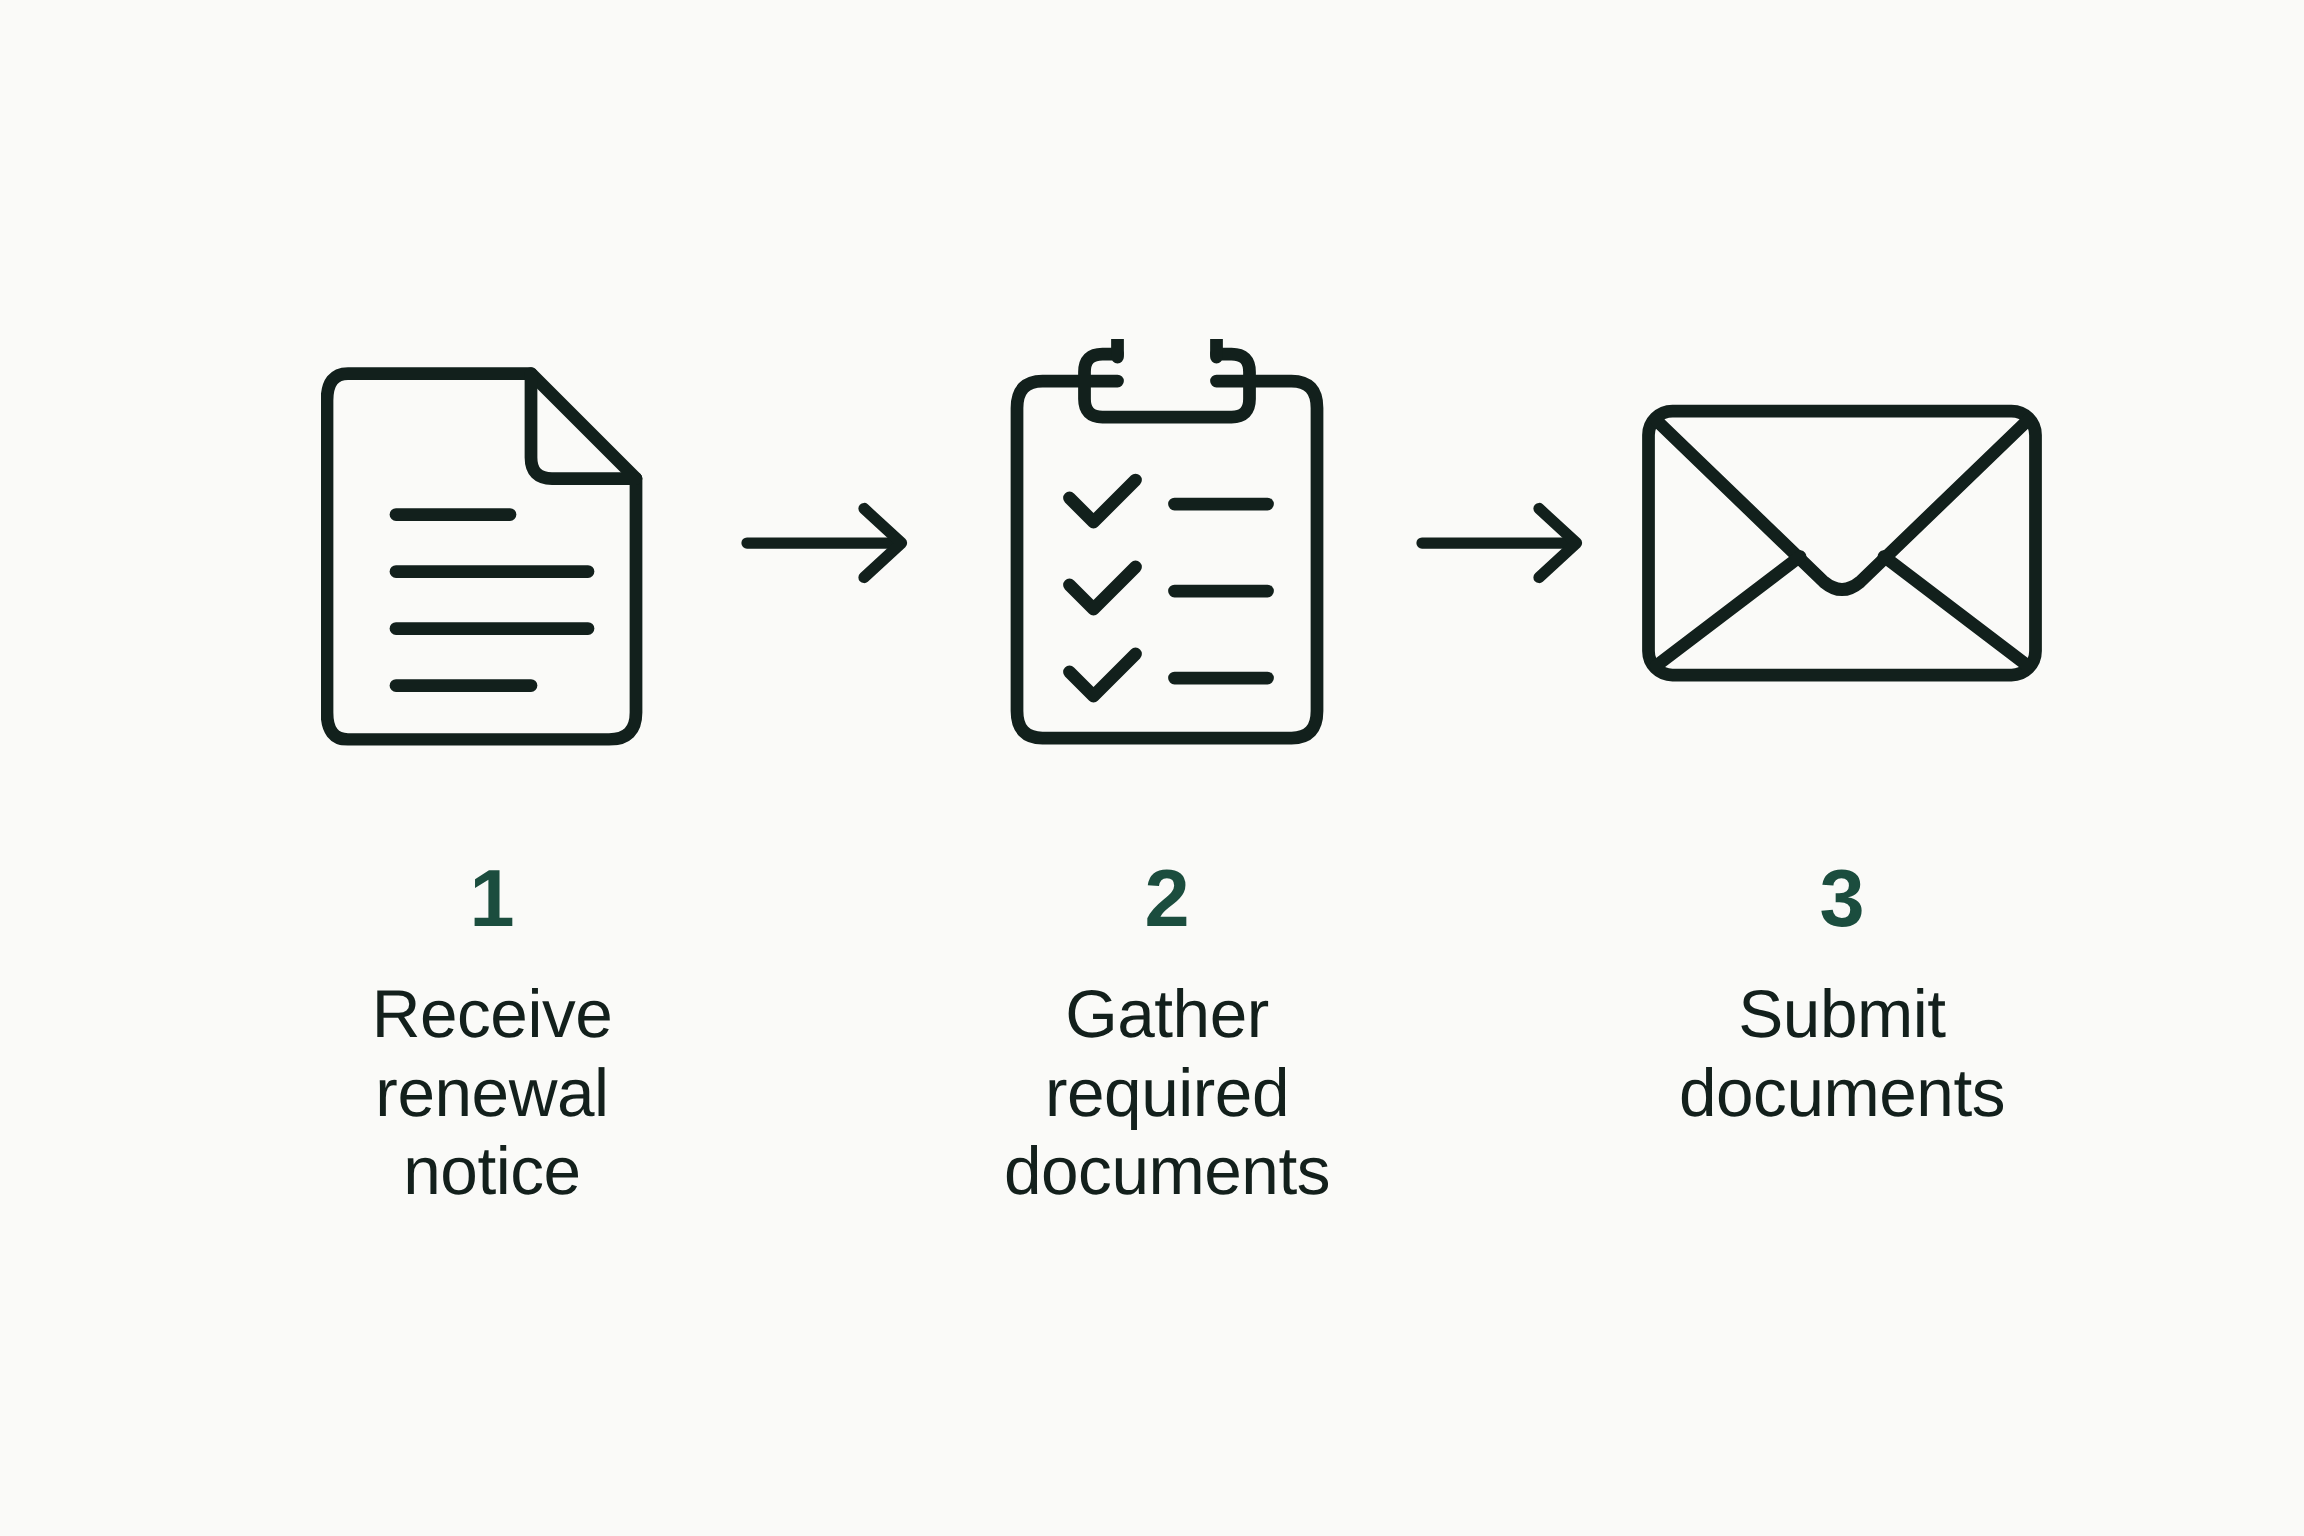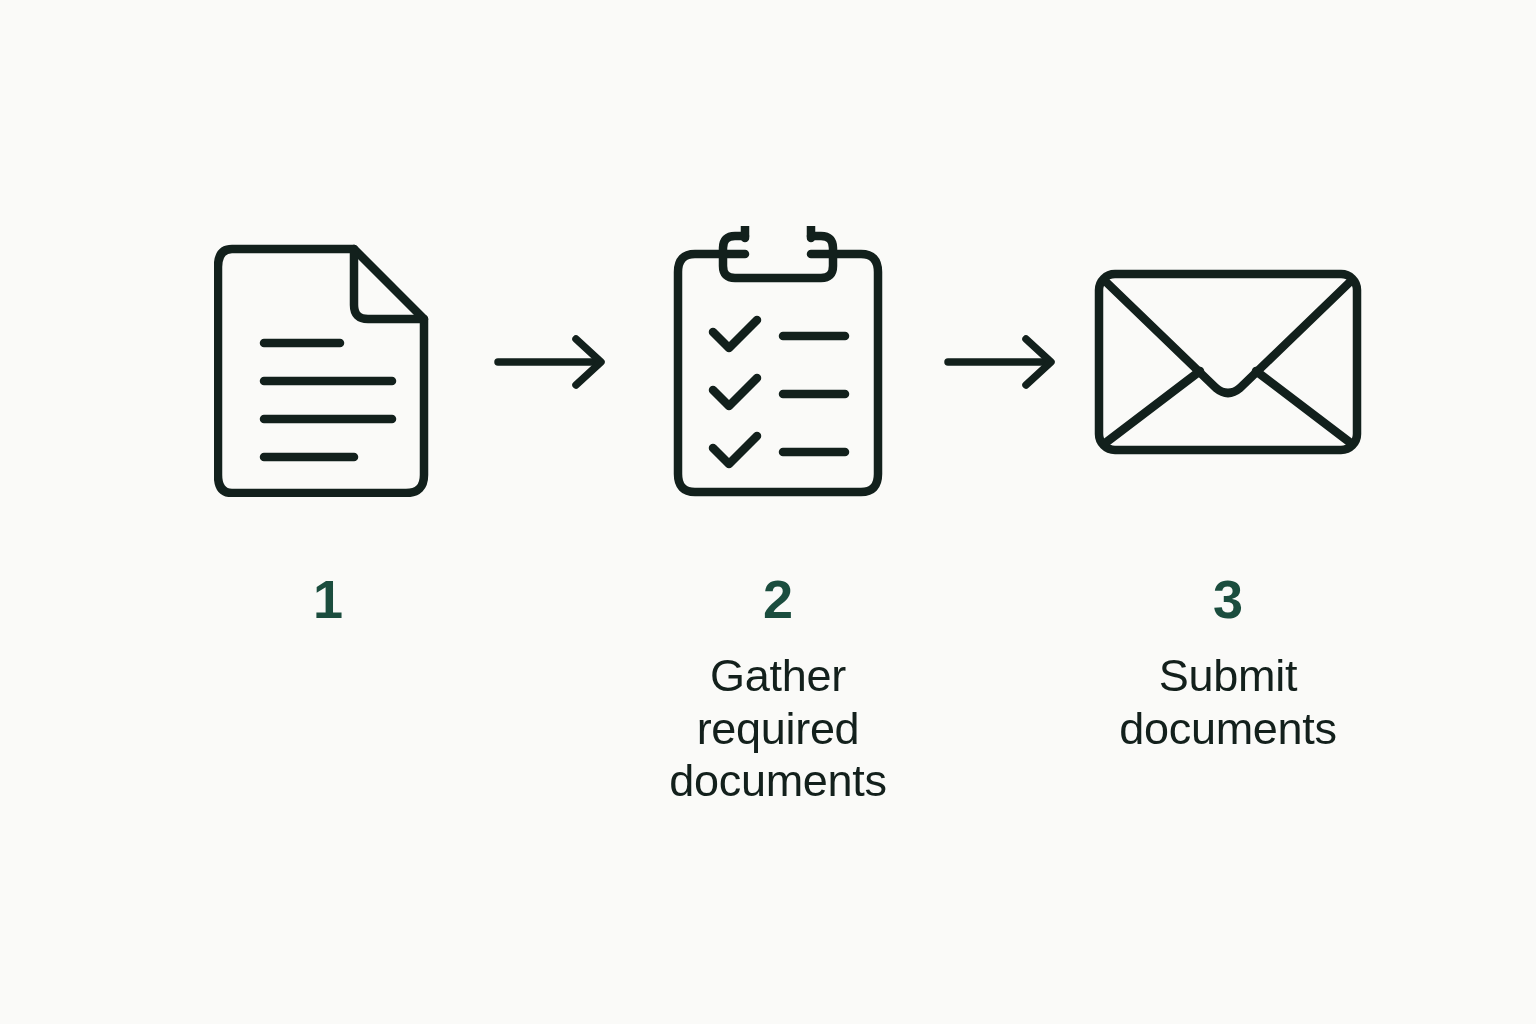--- a/index.html
+++ b/index.html
@@ -116,20 +116,23 @@
                      Q 140 92 154 92
                      L 210 92"></path>
             <line x1="50" y1="116" x2="126" y2="116"></line>
             <line x1="50" y1="154" x2="178" y2="154"></line>
             <line x1="50" y1="192" x2="178" y2="192"></line>
             <line x1="50" y1="230" x2="140" y2="230"></line>
           </g>
         </svg>
       </div>
       <div class="step-number">1</div>
+      <div class="step-label">Receive
+renewal
+notice</div>
     </div>
 
     <div class="arrow-slot">
       <div class="arrow-inner">
         <svg width="120" height="60" viewBox="0 0 120 60">
           <g fill="none" stroke="#12201C" stroke-width="7.5" stroke-linecap="round" stroke-linejoin="round">
             <line x1="5" y1="30" x2="106" y2="30"></line>
             <polyline points="83,7 108,30 83,53"></polyline>
           </g>
         </svg>

